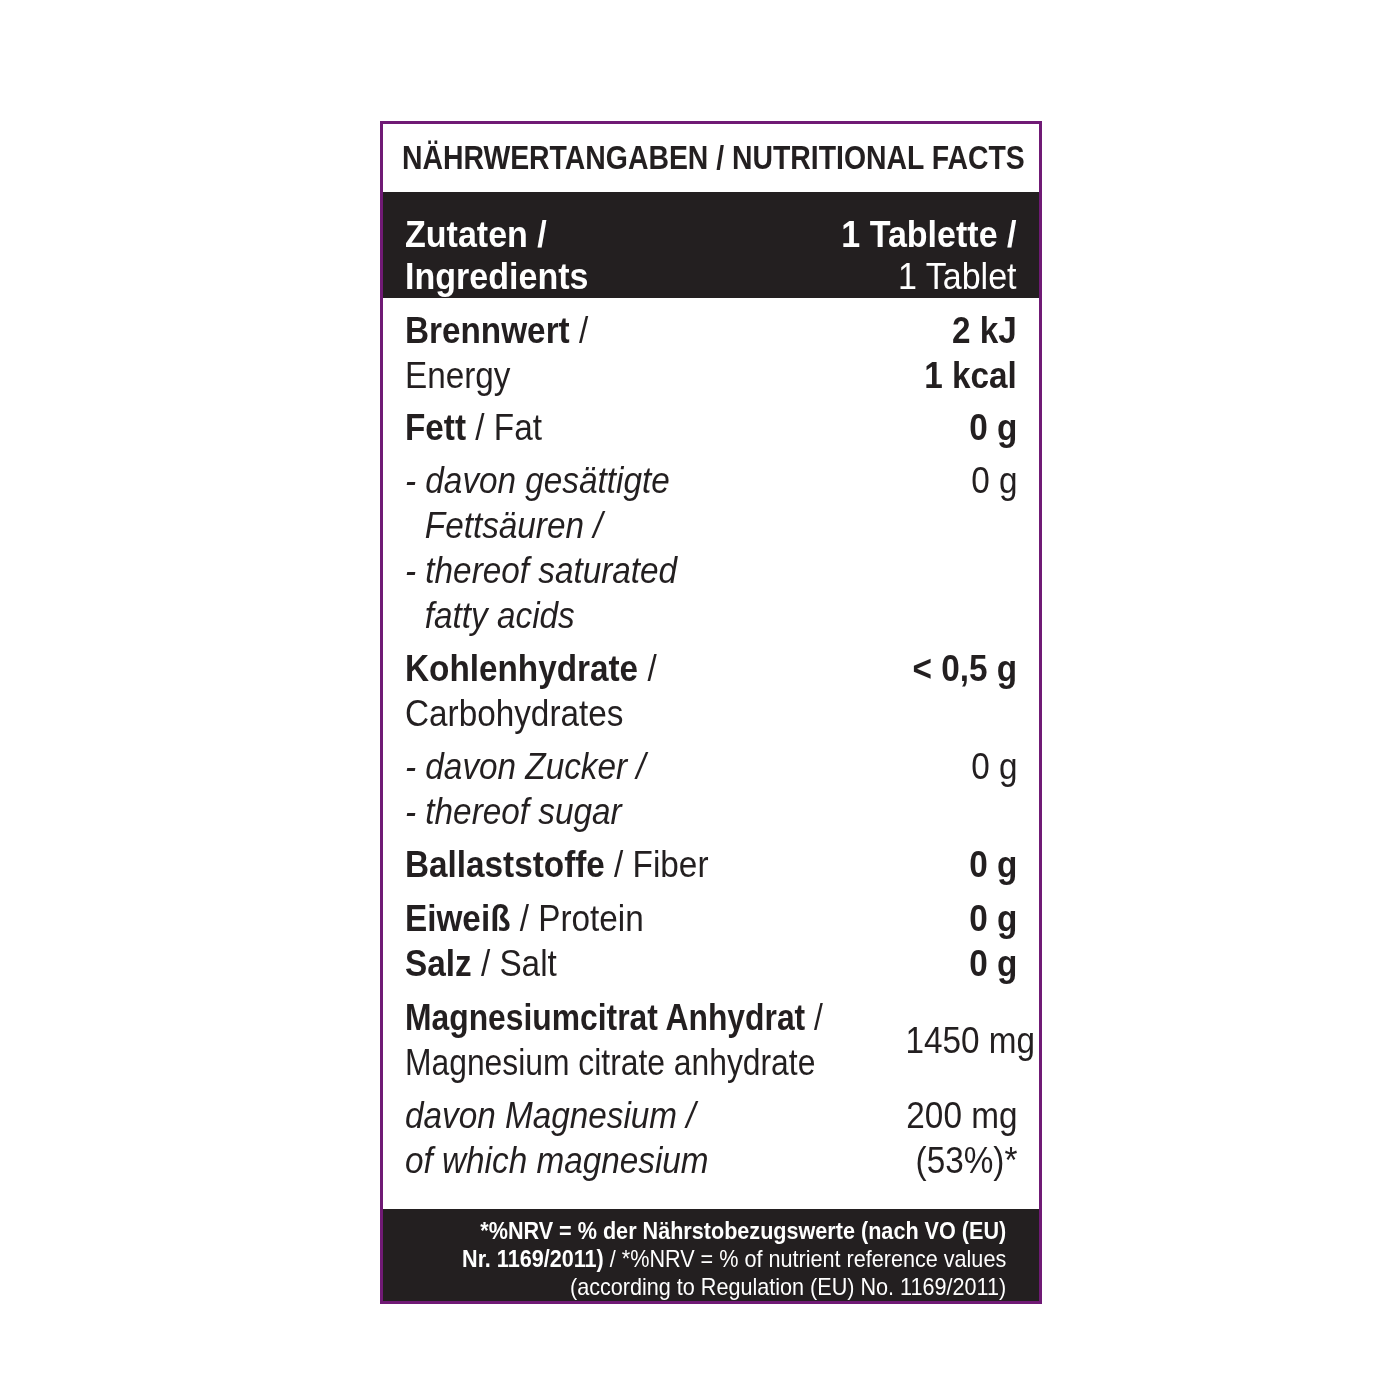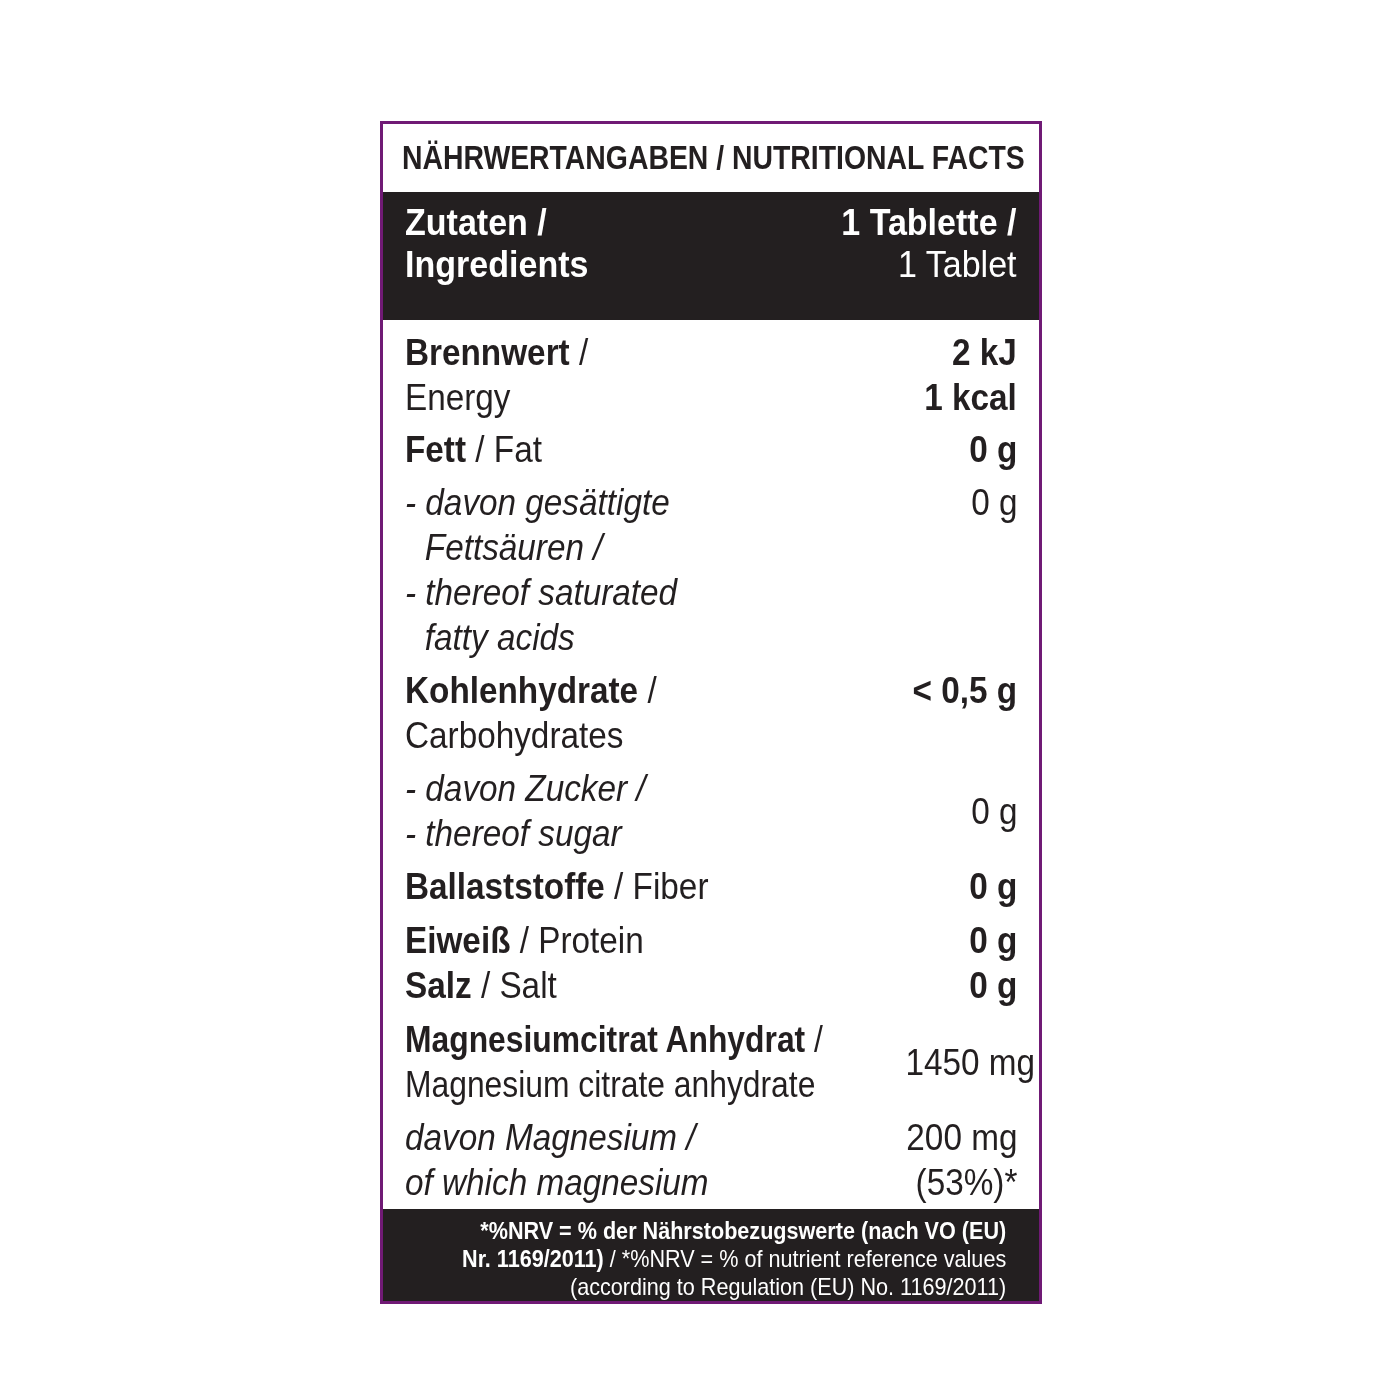--- a/index.html
+++ b/index.html
@@ -8,22 +8,22 @@
     position: absolute; left: 380px; top: 121px; width: 656px; height: 1177px;
     border: 3px solid #701a75; background: #fff; box-sizing: content-box;
   }
   .title {
     height: 68px; display: flex; align-items: center; padding-left: 22px;
     font-family: "Liberation Sans", sans-serif; font-weight: bold; font-size: 33px;
     letter-spacing: 0px; transform: scaleX(0.86); transform-origin: left center;
     white-space: nowrap; width: 720px;
   }
   .head {
-    background: #231f20; color: #fff; height: 128px; display: flex; justify-content: space-between;
-    padding: 10px 22px 0 22px; box-sizing: border-box; font-size: 37px; line-height: 42px;
+    background: #231f20; color: #fff; height: 106px; display: flex; justify-content: space-between;
+    padding: 22px 22px 0 22px; box-sizing: border-box; font-size: 37px; line-height: 42px;
   }
   .head .l { font-weight: bold; transform: scaleX(0.92); transform-origin: left top; }
   .head .r { text-align: right; transform: scaleX(0.92); transform-origin: right top; }
   .head .r .b { font-weight: bold; }
   .body { padding: 0 22px; }
   .row { display: flex; justify-content: space-between; font-size: 37px; line-height: 45px; }
   .row .n { transform: scaleX(0.9); transform-origin: left top; white-space: nowrap; }
   .row .v { text-align: right; transform: scaleX(0.9); transform-origin: right top; white-space: nowrap; }
   .b { font-weight: bold; }
   .i { font-style: italic; }
@@ -80,21 +80,21 @@
     </div>
 
     <div class="row" style="margin-top:8px;">
       <div class="n">
         <div><span class="b">Kohlenhydrate</span><span> /</span></div>
         <div>Carbohydrates</div>
       </div>
       <div class="v b">&lt; 0,5 g</div>
     </div>
 
-    <div class="row" style="margin-top:8px;align-items:center;">
+    <div class="row" style="margin-top:8px;">
       <div class="n i">
         <div>- davon Zucker /</div>
         <div>- thereof sugar</div>
       </div>
       <div class="v">0 g</div>
     </div>
 
     <div class="row" style="margin-top:8px;">
       <div class="n"><span class="b">Ballaststoffe</span><span> / </span><span>Fiber</span></div>
       <div class="v b">0 g</div>

